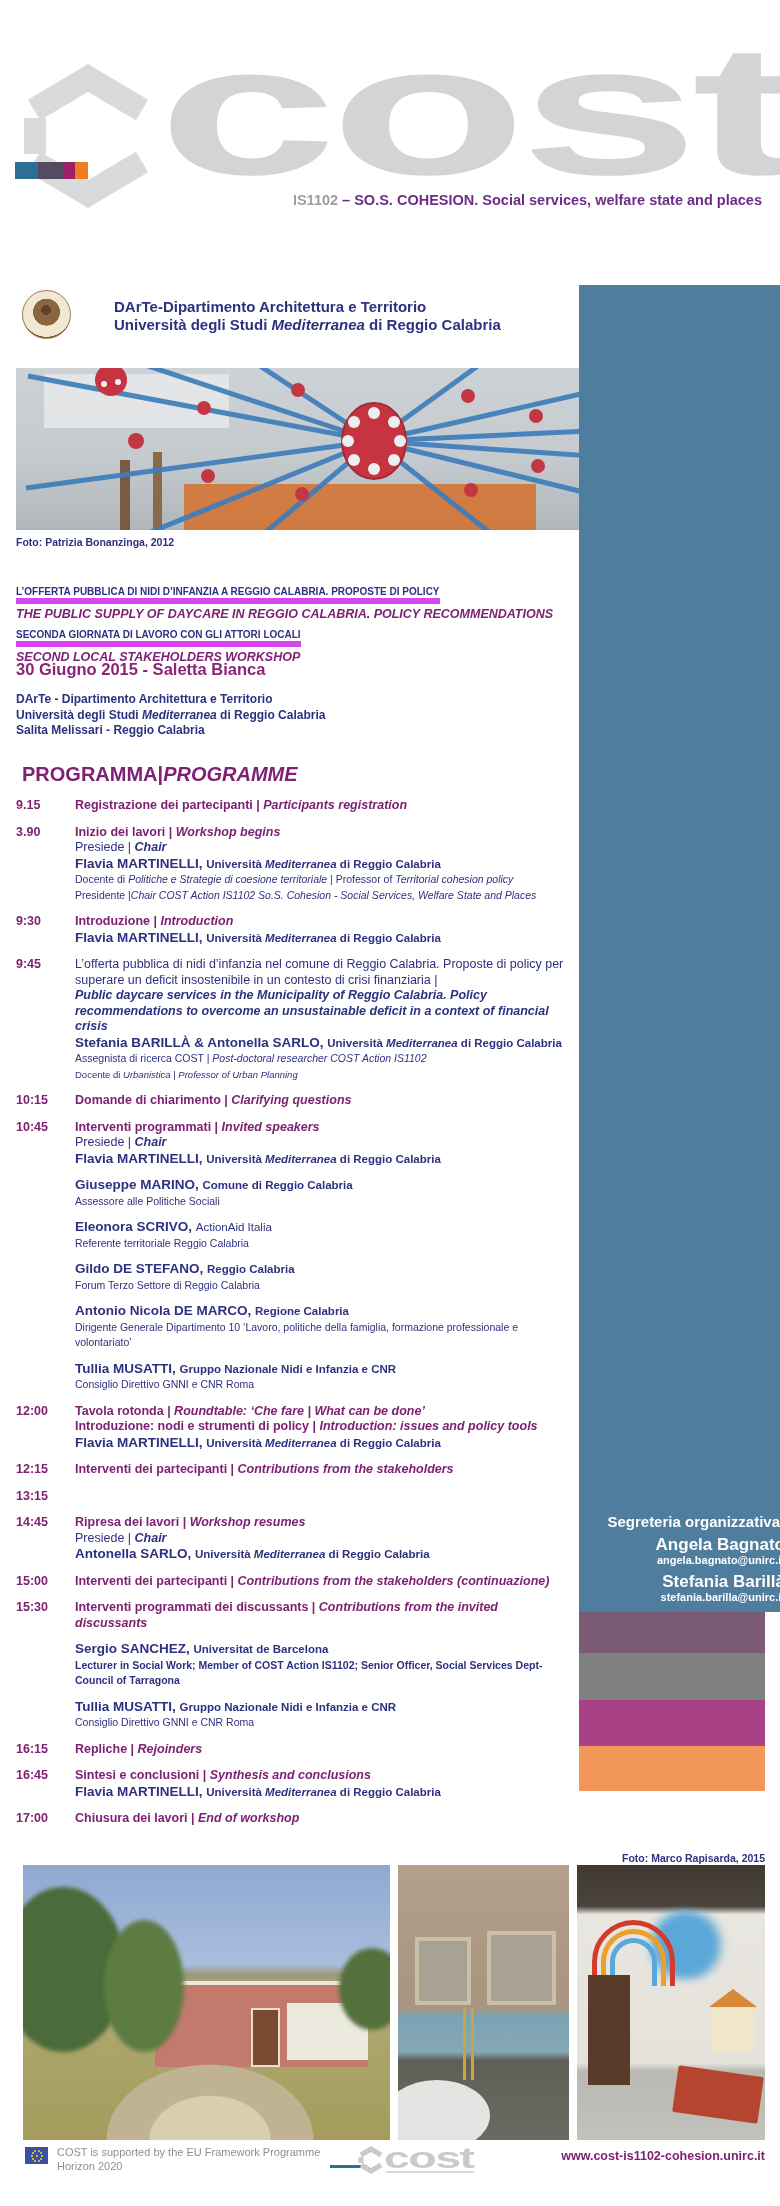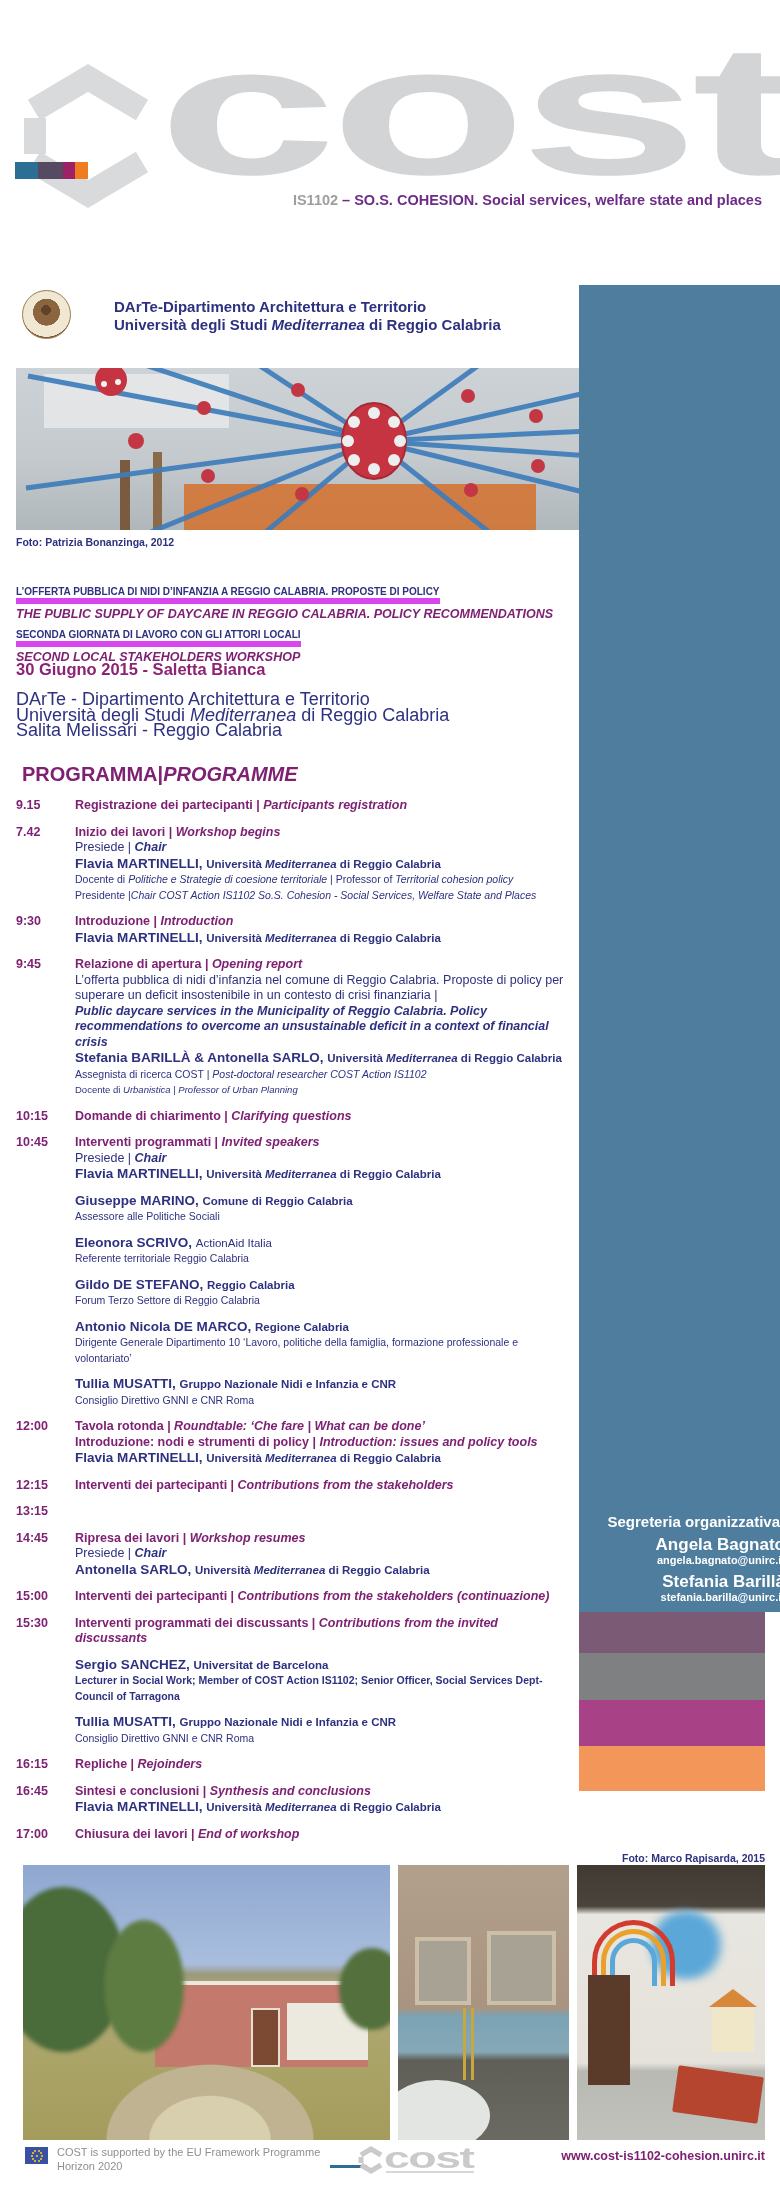--- a/index.html
+++ b/index.html
@@ -36,21 +36,21 @@
   .rope-overlay i{position:absolute;width:13px;height:17px;border-radius:50%;background:rgba(160,50,70,.55);}
   .caption{font-size:10.5px;color:#2e3180;font-weight:bold;}
   .caption-top{position:absolute;left:16px;top:536px;}
 
   
   .tblock{position:absolute;left:16px;width:580px;color:#2e3180;}
   .t-it{font-size:10px;font-weight:bold;color:#2e3180;display:inline-block;
         border-bottom:6px solid #d946ef;padding-bottom:1px;white-space:nowrap;}
   .t-en{font-size:12.5px;font-weight:bold;font-style:italic;color:#7e2173;margin-top:3px;}
   .date-line{position:absolute;left:16px;top:660px;font-size:16.5px;font-weight:bold;color:#8c2374;}
-  .venue{position:absolute;left:16px;top:692px;font-size:18px;font-weight:normal;color:#2e3180;line-height:15.5px;}
+  .venue{position:absolute;left:16px;top:692px;font-size:12px;font-weight:bold;color:#2e3180;line-height:15.5px;}
   .prog-head{position:absolute;left:16px;top:763px;font-size:20px;font-weight:bold;color:#7e2173;margin-left:6px;}
   .prog-head .en{font-style:italic;}
 
   
   .programme{position:absolute;left:16px;top:798px;width:556px;}
   .p-item{display:flex;margin-bottom:11px;}
   .p-time{width:59px;flex:none;color:#7e2173;font-weight:bold;font-size:12.5px;line-height:15.5px;}
   .p-body{width:497px;}
   .p-row{line-height:15.5px;font-size:12.5px;}
   .p-row.gap{margin-top:10px;}
@@ -232,40 +232,39 @@
   </div>
 
   <div class="programme" id="programme-list">
       <div class="p-item">
         <div class="p-time">9.15</div>
         <div class="p-body">
           <div class="p-row"><span class="s-pb">Registrazione dei partecipanti | </span><span class="s-pbi">Participants registration</span></div>
         </div>
       </div>
       <div class="p-item">
-        <div class="p-time">7.42</div>
+        <div class="p-time">3.90</div>
         <div class="p-body">
           <div class="p-row"><span class="s-pb">Inizio dei lavori | </span><span class="s-pbi">Workshop begins</span></div>
           <div class="p-row"><span class="s-nb">Presiede | </span><span class="s-nbi">Chair</span></div>
           <div class="p-row"><span class="s-name">Flavia MARTINELLI, </span><span class="s-aff">Università </span><span class="s-affi">Mediterranea</span><span class="s-aff"> di Reggio Calabria</span></div>
           <div class="p-row"><span class="s-sm">Docente di </span><span class="s-smi">Politiche e Strategie di coesione territoriale</span><span class="s-sm"> | Professor of </span><span class="s-smi">Territorial cohesion policy</span></div>
           <div class="p-row"><span class="s-sm">Presidente |</span><span class="s-smi">Chair  COST Action IS1102 So.S. Cohesion - Social Services, Welfare State and Places</span></div>
         </div>
       </div>
       <div class="p-item">
         <div class="p-time">9:30</div>
         <div class="p-body">
           <div class="p-row"><span class="s-pb">Introduzione | </span><span class="s-pbi">Introduction</span></div>
           <div class="p-row"><span class="s-name">Flavia MARTINELLI, </span><span class="s-aff">Università </span><span class="s-affi">Mediterranea</span><span class="s-aff"> di Reggio Calabria</span></div>
         </div>
       </div>
       <div class="p-item">
         <div class="p-time">9:45</div>
         <div class="p-body">
-          <div class="p-row"><span class="s-pb">Relazione di apertura | </span><span class="s-pbi">Opening report</span></div>
           <div class="p-row"><span class="s-nb">L’offerta pubblica di nidi d’infanzia nel comune di Reggio Calabria. Proposte di policy per superare un deficit insostenibile in un contesto di crisi finanziaria |</span></div>
           <div class="p-row"><span class="s-nbi">Public daycare services in the Municipality of Reggio Calabria. Policy recommendations to overcome an unsustainable deficit in a context of financial crisis</span></div>
           <div class="p-row"><span class="s-name">Stefania BARILLÀ &amp; Antonella SARLO, </span><span class="s-aff">Università </span><span class="s-affi">Mediterranea</span><span class="s-aff"> di Reggio Calabria</span></div>
           <div class="p-row"><span class="s-sm">Assegnista di ricerca COST | </span><span class="s-smi">Post-doctoral researcher COST Action IS1102</span></div>
           <div class="p-row"><span class="s-xs">Docente di </span><span class="s-xsi">Urbanistica</span><span class="s-xs"> | </span><span class="s-xsi">Professor of Urban Planning</span></div>
         </div>
       </div>
       <div class="p-item">
         <div class="p-time">10:15</div>
         <div class="p-body">

